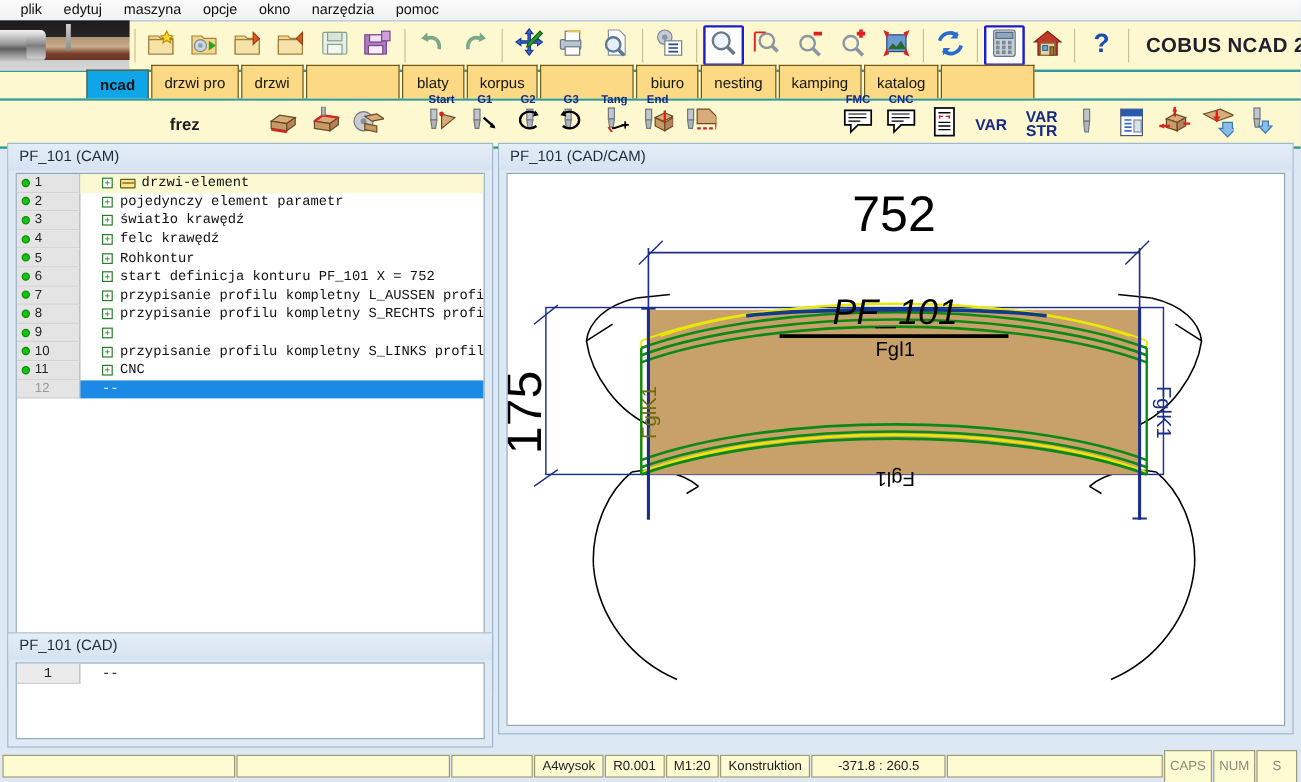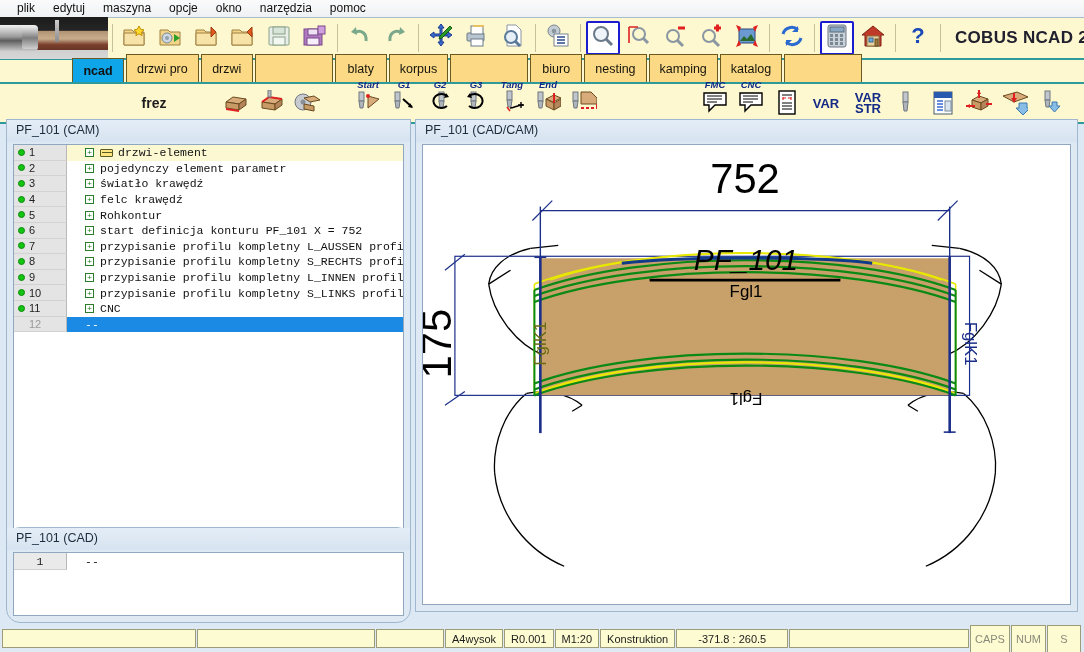--- a/index.html
+++ b/index.html
@@ -117,21 +117,21 @@
   }
   .t2btn {
     width: 34px; height: 36px; margin: 0 1px;
     display: flex; flex-direction: column;
     align-items: center; justify-content: flex-end;
     border: 1px solid transparent; border-radius: 2px;
     flex: 0 0 auto; position: relative;
   }
   .t2cap {
     font-size: 9.5px; font-weight: bold; color: #132a86;
-    line-height: 10px; margin-bottom: 0px; font-style: italic;
+    line-height: 10px; margin-bottom: 0px;
   }
   .t2cap2 { font-size: 13px; font-weight: bold; color: #132a86; line-height: 11px; }
   .t2wide { width: 40px; }
 
   
   .panel {
     position: absolute;
     background: #dfe9f4;
     border: 1px solid #9fb8d0;
   }
@@ -202,21 +202,21 @@
   .hs-thumb {
     position: absolute; left: 4px; top: 1px;
     width: 262px; height: 15px;
     background: linear-gradient(#fdfdfd,#d6dbe0);
     border: 1px solid #9aafc4;
     display: flex; align-items: center; justify-content: center;
   }
   .hs-grip { font-size: 9px; color: #5a6a7a; letter-spacing: 1px; }
 
   
-  #cad-panel { left: 6px; top: 527px; width: 405px; height: 96px; border-radius: 14px; }
+  #cad-panel { left: 6px; top: 527px; width: 405px; height: 96px; }
   #cad-body { top: 24px; bottom: 6px; }
   .cadrow { display: flex; height: 17px; align-items: center; }
   .cadrow .num {
     width: 53px; flex: 0 0 auto; height: 100%;
     background: #eaeaea; border-right: 1px solid #b9b9b9;
     border-bottom: 1px solid #cfcfcf;
     display: flex; align-items: center; justify-content: center;
     font-family: "Liberation Mono", monospace; font-size: 11.5px; color: #222;
   }
   .cadrow .txt {
@@ -705,21 +705,20 @@
             <span>przypisanie profilu kompletny S_RECHTS profi</span>
           </div>
         </div>
         <div class="trow">
           <div class="num">
             <span class="dot"></span>
             <span>9</span>
           </div>
           <div class="txt">
             <span class="plus">+</span>
-            <span>przypisanie profilu kompletny L_INNEN profil</span>
           </div>
         </div>
         <div class="trow">
           <div class="num">
             <span class="dot"></span>
             <span>10</span>
           </div>
           <div class="txt">
             <span class="plus">+</span>
             <span>przypisanie profilu kompletny S_LINKS profil</span>

